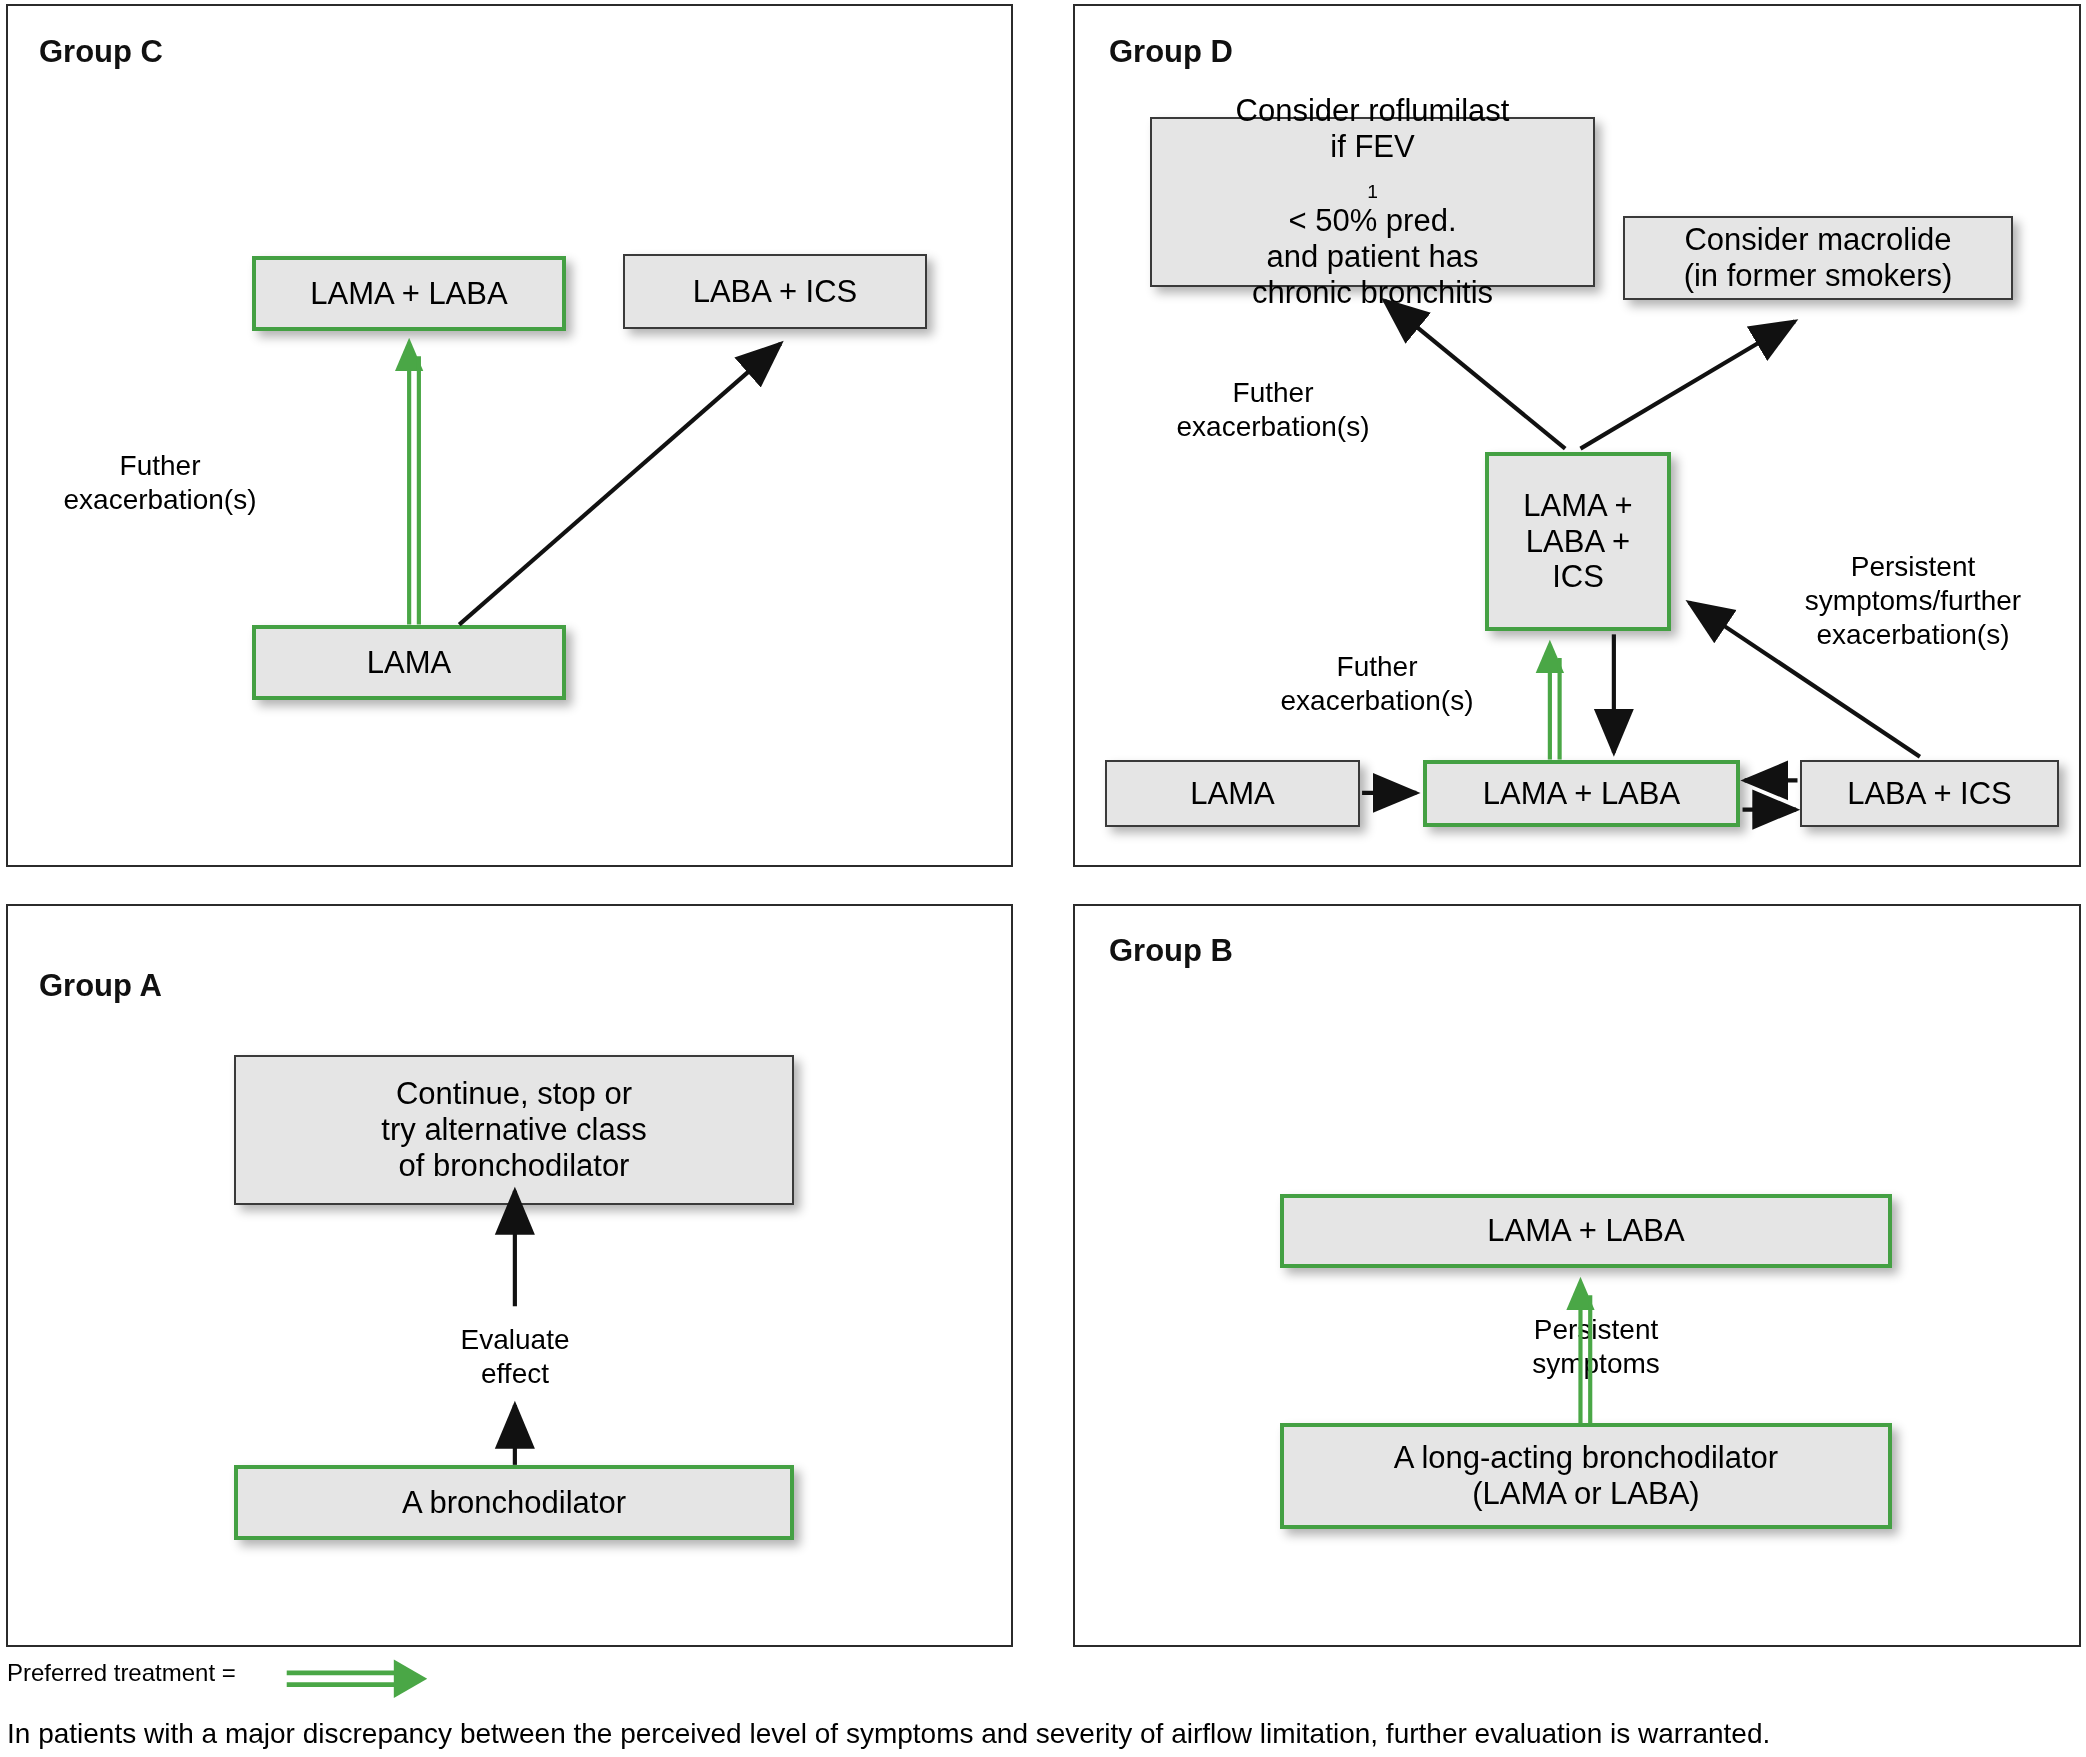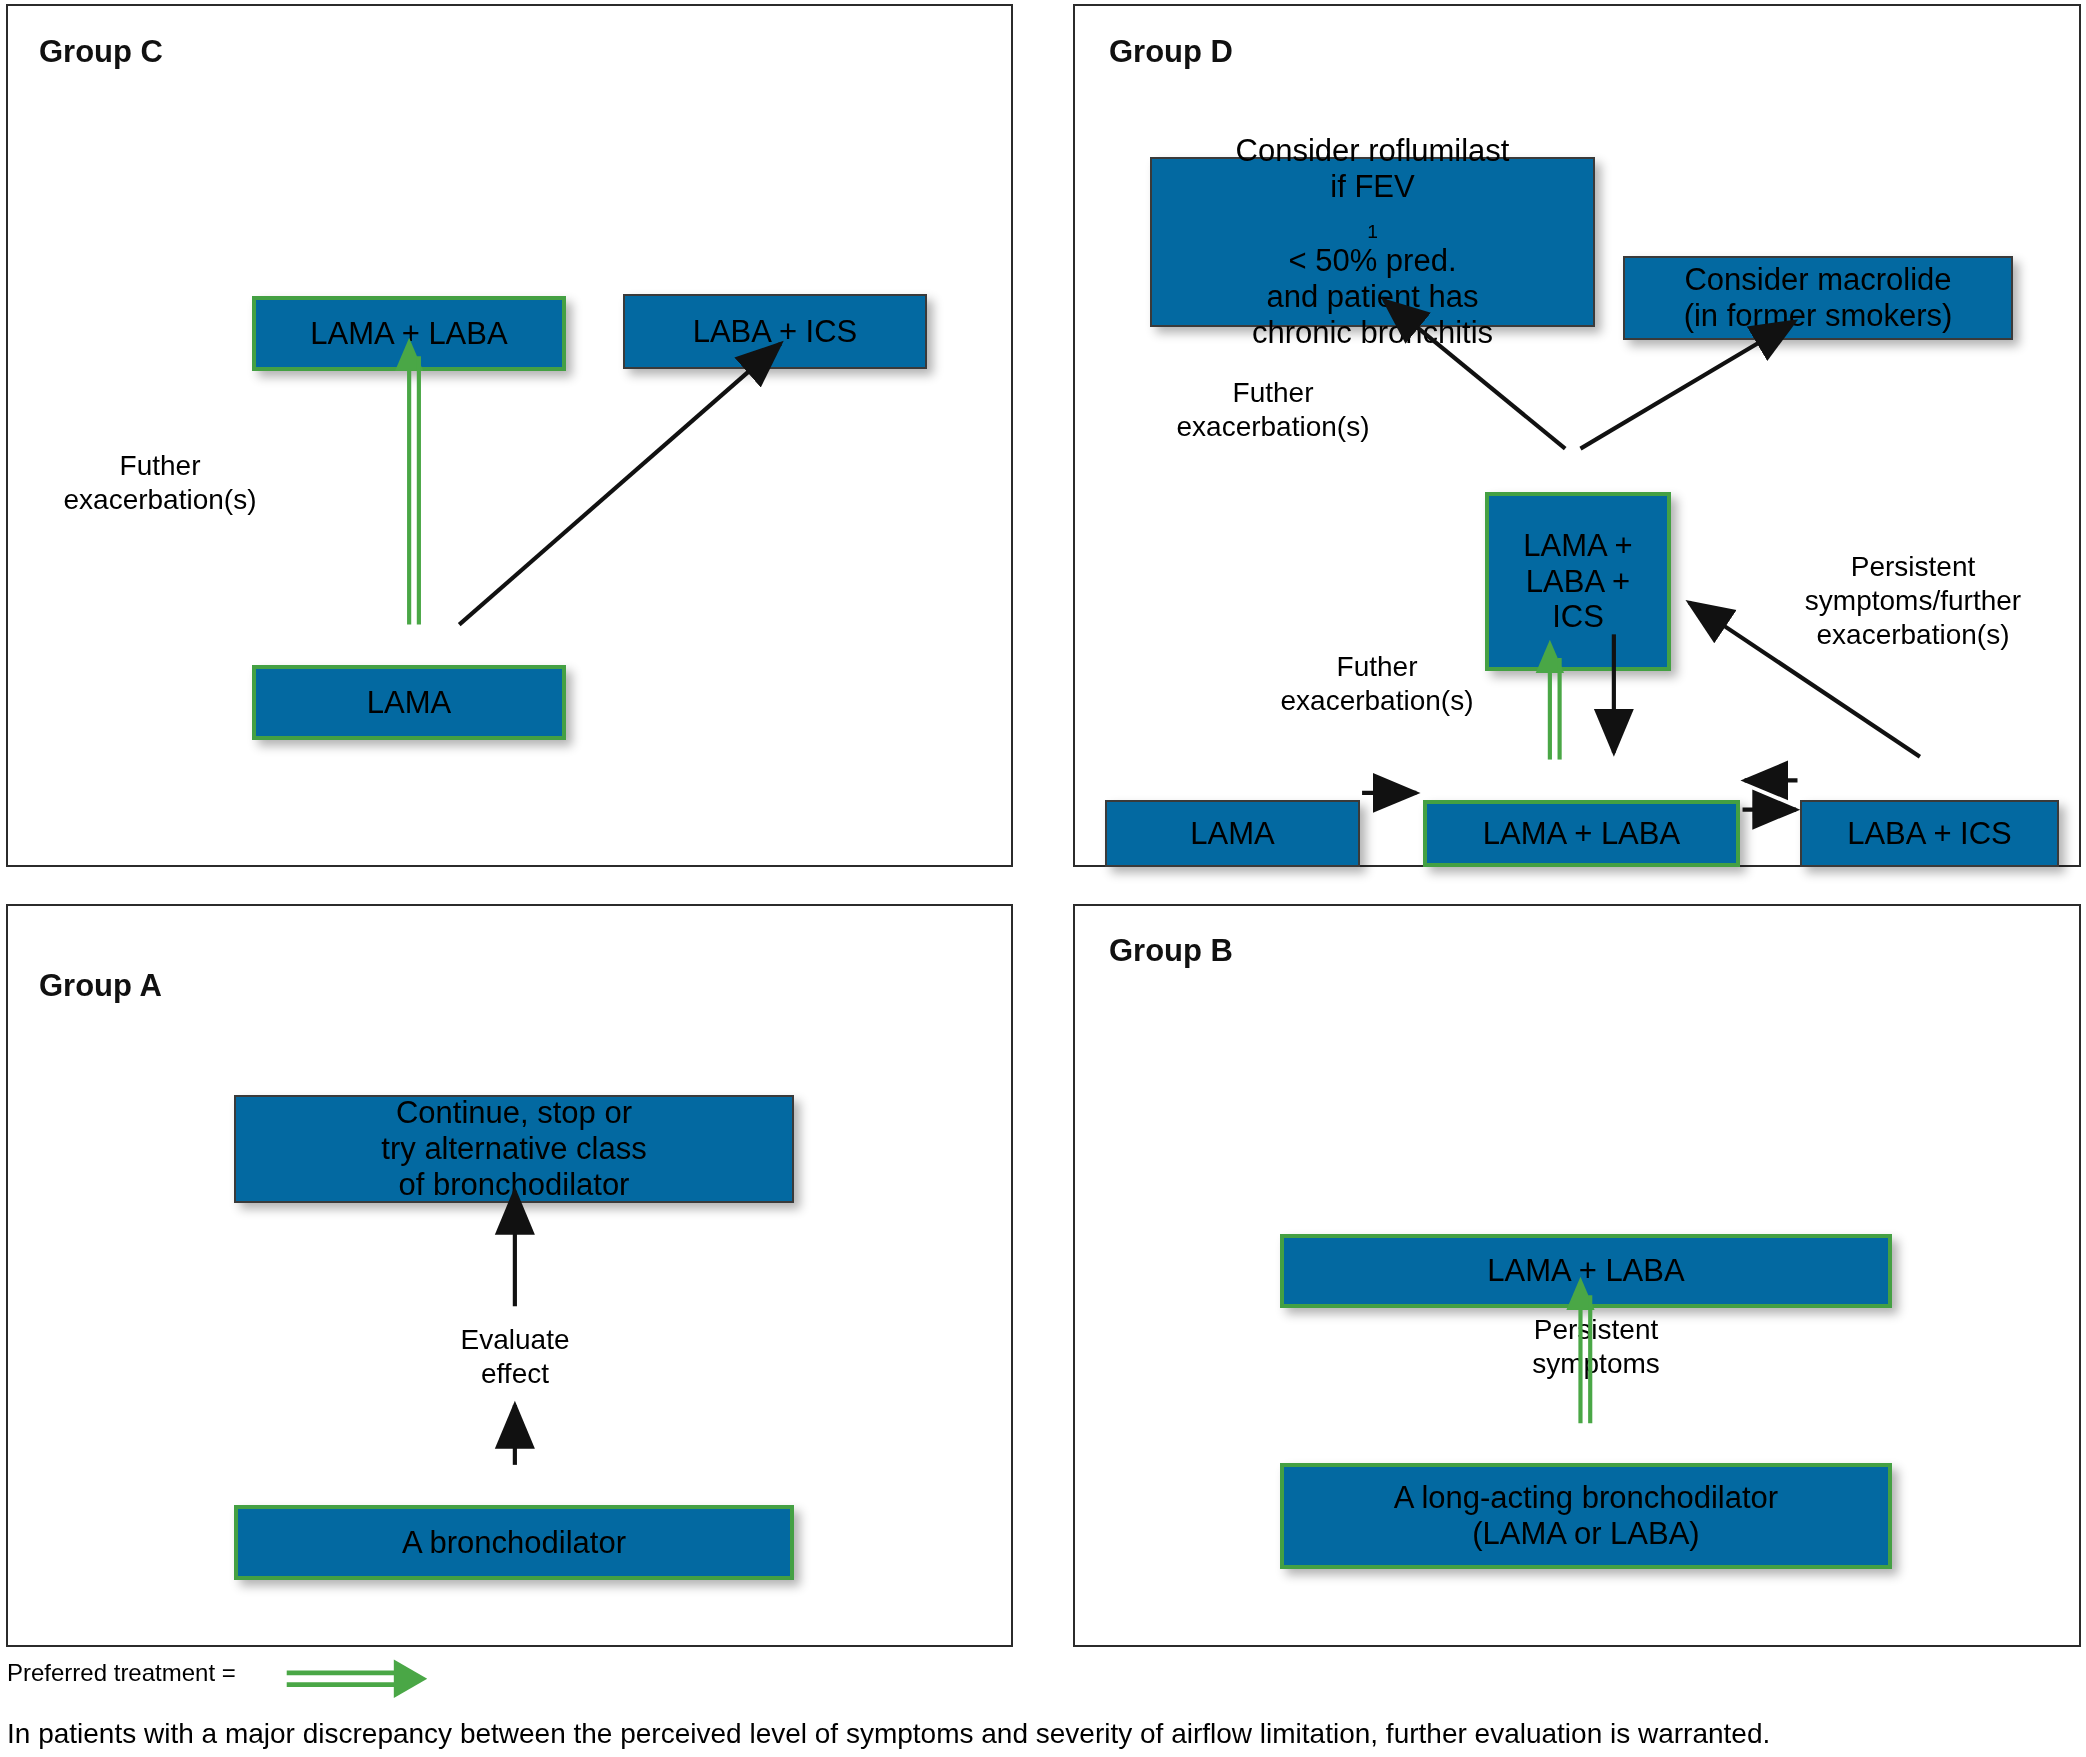--- a/index.html
+++ b/index.html
@@ -2,24 +2,24 @@
 <html style="font-size:11px"><head>
 <meta charset="utf-8">
 <style>
   html,body{margin:0;padding:0;background:#ffffff;}
   body{width:2087px;height:1757px;font-family:"Liberation Sans","DejaVu Sans",sans-serif;color:#000;}
   #stage{position:relative;width:2087px;height:1757px;overflow:hidden;}
 
   .panel{position:absolute;border:2.8px solid #2b2b2b;background:#fff;box-sizing:border-box;}
   .panel-title{position:absolute;font-size:31px;line-height:1;color:#111;white-space:nowrap;font-weight:bold;}
 
-  .node{position:absolute;box-sizing:border-box;background:#0369a1;
+  .node{position:absolute;box-sizing:border-box;background:#e5e5e5;
         display:flex;align-items:center;justify-content:center;text-align:center;
         font-size:31px;line-height:1.16;color:#000;
-        box-shadow:6.3px 6.3px 9.7px rgba(0,0,0,0.30);margin-top:40px;}
+        box-shadow:6.3px 6.3px 9.7px rgba(0,0,0,0.30);}
   .node.green{border:4.2px solid #44a043;}
   .node.plain{border:2.8px solid #3a3a3a;}
   .node span{display:block;padding:0 7px;}
 
   .lbl{position:absolute;font-size:28px;line-height:1.22;color:#000;text-align:center;white-space:pre-line;}
 
   svg.ov{position:absolute;left:0;top:0;width:2087px;height:1757px;pointer-events:none;}
 
   .legend-row{position:absolute;display:flex;align-items:center;gap:9.7px;}
   .legend-text{font-size:24px;color:#000;white-space:nowrap;}
@@ -88,21 +88,21 @@
   <div class="lbl" style="left:1245px;top:650px;width:264px;">Futher
 exacerbation(s)</div>
 
   <div class="lbl" style="left:1767px;top:550px;width:292px;">Persistent
 symptoms/further
 exacerbation(s)</div>
 
   <div class="panel" style="left:5.6px;top:904px;width:1007px;height:743px;"></div>
   <div class="panel-title" style="left:39px;top:970px;">Group A</div>
 
-  <div class="node plain" style="left:234px;top:1055px;width:560px;height:108px;">
+  <div class="node plain" style="left:234px;top:1055px;width:560px;height:150px;">
     <span style="white-space:pre-line;">Continue, stop or
 try alternative class
 of bronchodilator</span>
   </div>
 
   <div class="node green" style="left:234px;top:1465px;width:560px;height:75px;">
     <span>A bronchodilator</span>
   </div>
 
   <div class="lbl" style="left:390px;top:1323px;width:250px;">Evaluate

